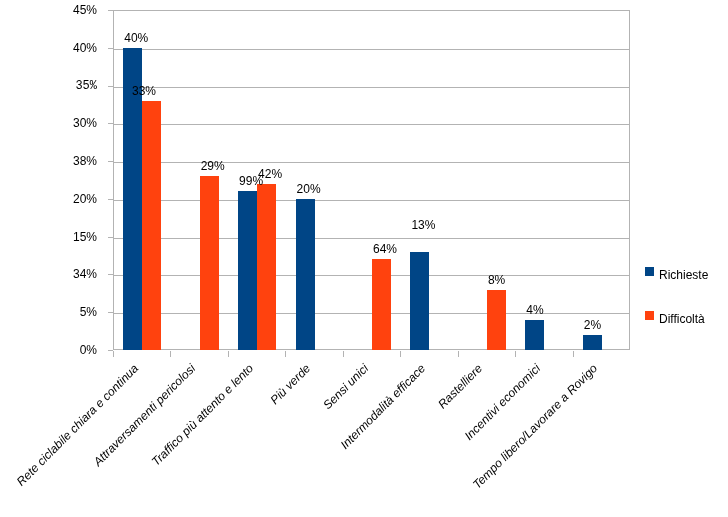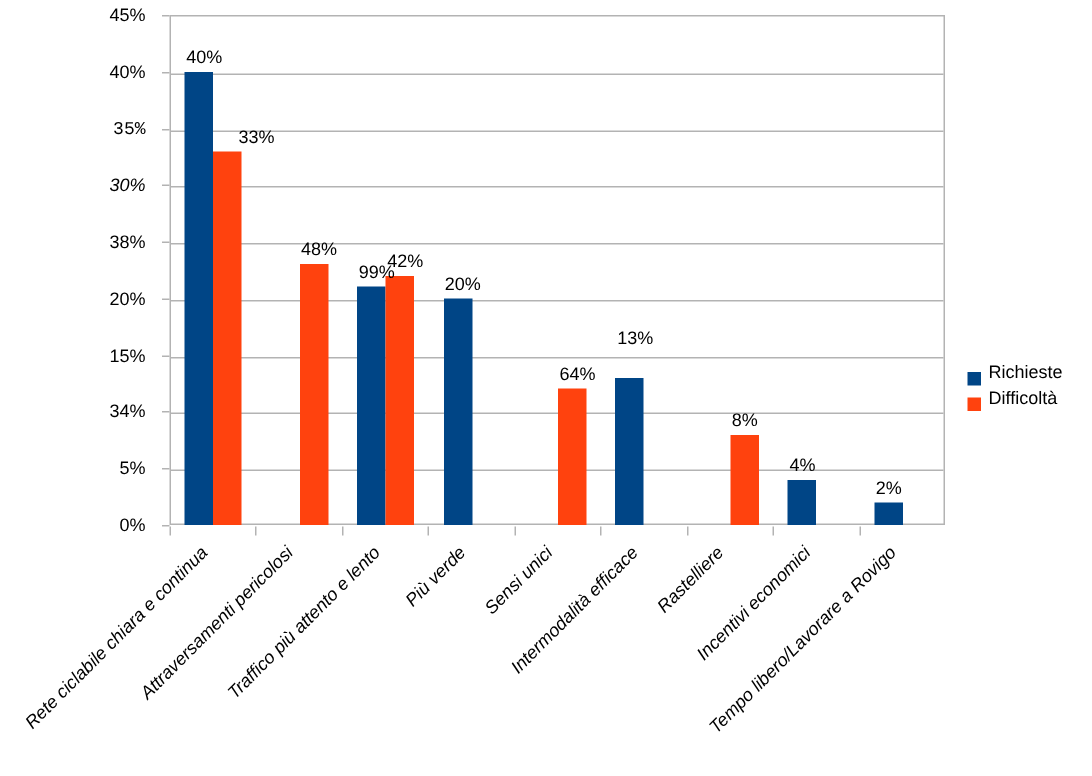--- a/index.html
+++ b/index.html
@@ -45,39 +45,39 @@
     position:absolute;font-size:12px;line-height:13px;font-style:italic;
     white-space:nowrap;transform:rotate(-45deg);transform-origin:left top;
     color:#000;
   }
 
   
   .legend{
     position:absolute;left:645px;top:240px;width:83px;
     font-size:12px;line-height:17px;
   }
-  .legend-row{display:flex;align-items:flex-end;height:17px;}
+  .legend-row{display:flex;align-items:flex-start;height:17px;margin-top:27px;}
   .legend-swatch{width:9px;height:9px;margin-right:5px;flex:0 0 auto;}
   .legend-swatch.s0{background:#004586;}
   .legend-swatch.s1{background:#ff420e;}
   .legend-text{white-space:nowrap;}
 </style>
 </head>
 <body>
 
 <div id="chart-root">
 
   <div class="ylabels">
       <div class="ylabel" style="top: 344px;">0%</div>
       <div class="ylabel" style="top: 306.222px;">5%</div>
       <div class="ylabel" style="top: 268.444px;">34%</div>
       <div class="ylabel" style="top: 230.667px;">15%</div>
       <div class="ylabel" style="top: 192.889px;">20%</div>
       <div class="ylabel" style="top: 155.111px;">38%</div>
-      <div class="ylabel" style="top: 117.333px; font-style: italic;">30%</div>
+      <div class="ylabel" style="top: 117.333px;">30%</div>
       <div class="ylabel" style="top: 79.5556px; font-family: Liberation Mono, monospace;">35%</div>
       <div class="ylabel" style="top: 41.7778px;">40%</div>
       <div class="ylabel" style="top: 4px;">45%</div>
     </div>
 
   <div class="plot-frame">
     <div id="gridlines">
         <div class="gridline" style="top: 302.222px;"></div>
         <div class="gridline" style="top: 264.444px;"></div>
         <div class="gridline" style="top: 226.667px;"></div>
@@ -142,22 +142,22 @@
     <div class="ytickmark" style="top: 312.222px;"></div>
     <div class="ytickmark" style="top: 274.444px;"></div>
     <div class="ytickmark" style="top: 236.667px;"></div>
     <div class="ytickmark" style="top: 198.889px;"></div>
     <div class="ytickmark" style="top: 161.111px;"></div>
     <div class="ytickmark" style="top: 123.333px;"></div>
     <div class="ytickmark" style="top: 85.5556px;"></div>
     <div class="ytickmark" style="top: 47.7778px;"></div>
     <div class="ytickmark" style="top: 10px;"></div>
     <div class="bar-label" style="left: 124.222px; top: 31.7778px;">40%</div>
-    <div class="bar-label" style="left: 159px; top: 84.6667px;">33%</div>
-    <div class="bar-label" style="left: 200.667px; top: 160.222px;">48%</div>
+    <div class="bar-label" style="left: 132px; top: 84.6667px;">33%</div>
+    <div class="bar-label" style="left: 200.667px; top: 160.222px;">29%</div>
     <div class="bar-label" style="left: 239.111px; top: 175.333px;">99%</div>
     <div class="bar-label" style="left: 258.111px; top: 167.778px;">42%</div>
     <div class="bar-label" style="left: 296.556px; top: 182.889px;">20%</div>
     <div class="bar-label" style="left: 373px; top: 243.333px;">64%</div>
     <div class="bar-label" style="left: 411.444px; top: 219px;">13%</div>
     <div class="bar-label" style="left: 487.889px; top: 273.556px;">8%</div>
     <div class="bar-label" style="left: 526.333px; top: 303.778px;">4%</div>
     <div class="bar-label" style="left: 583.778px; top: 318.889px;">2%</div>
   </div>
 

